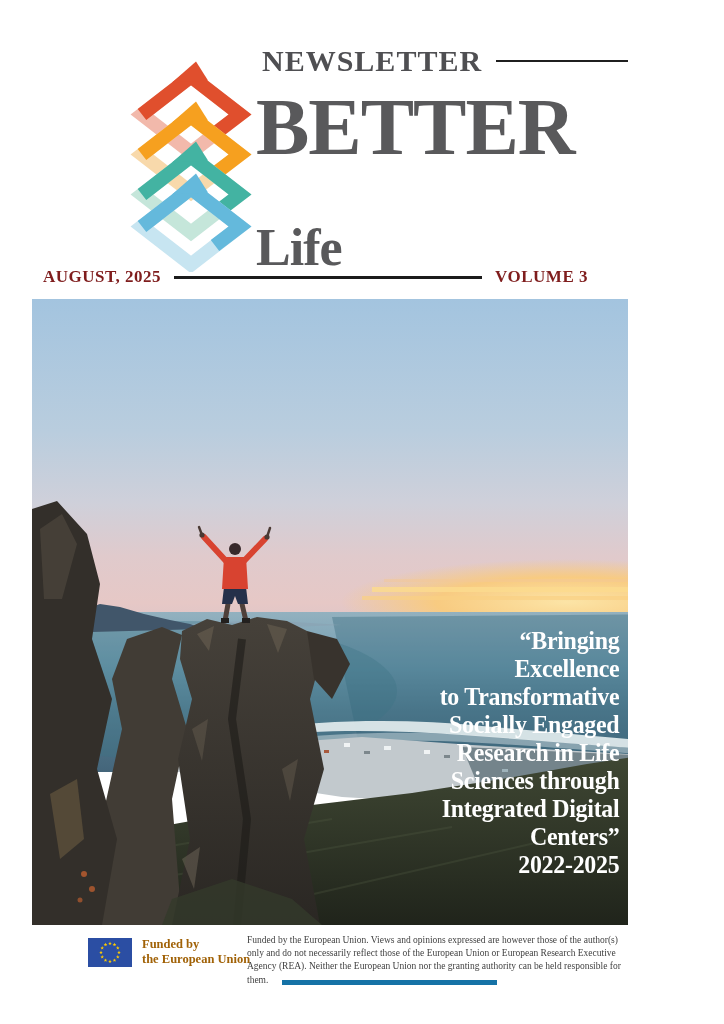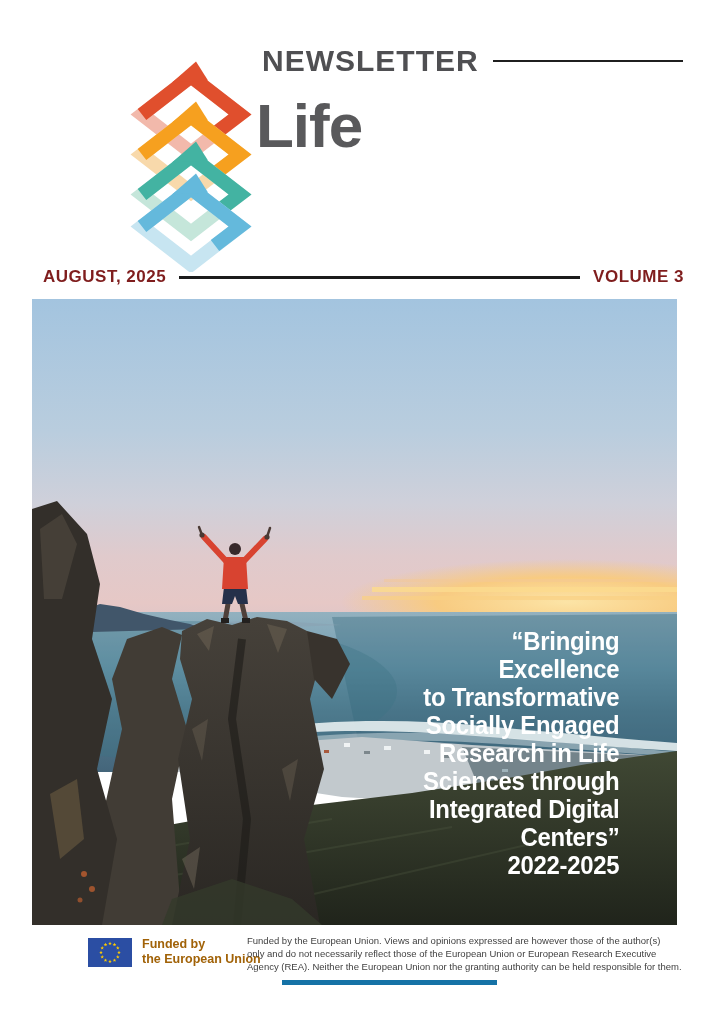--- a/index.html
+++ b/index.html
@@ -1,26 +1,26 @@
 <!DOCTYPE html>
 <html><head>
 <meta charset="utf-8">
 <style>
   html,body{margin:0;padding:0;background:#ffffff;}
-  #page{position:relative;width:724px;height:1024px;background:#fff;overflow:hidden;
-        font-family:Liberation Sans, sans-serif;}
+  #page{position:relative;width:628px;height:1024px;background:#fff;overflow:hidden;
+        font-family:Liberation Serif, serif;}
 
   
   #logo{position:absolute;left:126px;top:56px;width:130px;height:216px;}
   #kicker-row{position:absolute;left:262px;top:44px;width:421px;display:flex;align-items:center;gap:14px;}
   #kicker{font-size:30px;font-weight:700;letter-spacing:1px;color:#4f4f52;white-space:nowrap;}
   .rule{flex:1;height:0;border-top:2.5px solid #1f1f1f;}
   #title{position:absolute;left:256px;top:88px;color:#59595b;font-weight:700;}
   #title .l1{font-size:80px;line-height:78px;letter-spacing:-1px;}
-  #title .l2{font-size:62px;line-height:76px;letter-spacing:-1px;}
+  #title .l2{font-size:52px;line-height:76px;letter-spacing:-1px;margin-top:44px;}
 
   #issue-row{position:absolute;left:43px;right:40px;top:267px;display:flex;align-items:center;gap:13px;
              font-size:17px;font-weight:700;letter-spacing:.5px;color:#7f1d1d;}
   #issue-row .rule{border-top:3px solid #1b1b1b;}
   #issue-row span{white-space:nowrap;}
 
   
   #photo{position:absolute;left:32px;top:299px;width:645px;height:626px;overflow:hidden;}
   #photo svg{position:absolute;left:0;top:0;}
   #quote{position:absolute;right:58px;top:328px;text-align:right;color:#ffffff;
@@ -60,20 +60,21 @@
       <polygon points="46,138 70,117 82,136" stroke="none" fill="#64b9dc"></polygon>
     </g>
   </svg>
 
   <div id="kicker-row">
     <div id="kicker">NEWSLETTER</div>
     <div class="rule"></div>
   </div>
 
   <div id="title">
+    <div class="l1">BETTER</div>
     <div class="l2">Life</div>
   </div>
 
   <div id="issue-row">
     <span>AUGUST, 2025</span>
     <div class="rule"></div>
     <span>VOLUME 3</span>
   </div>
 
   <div id="photo">

